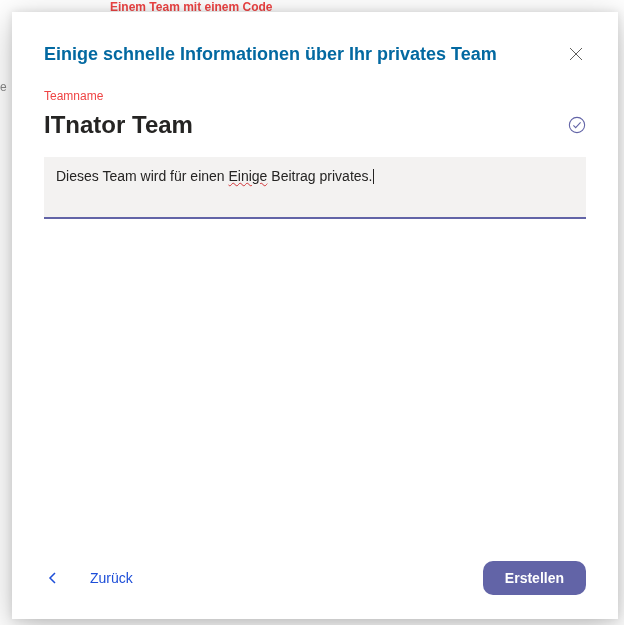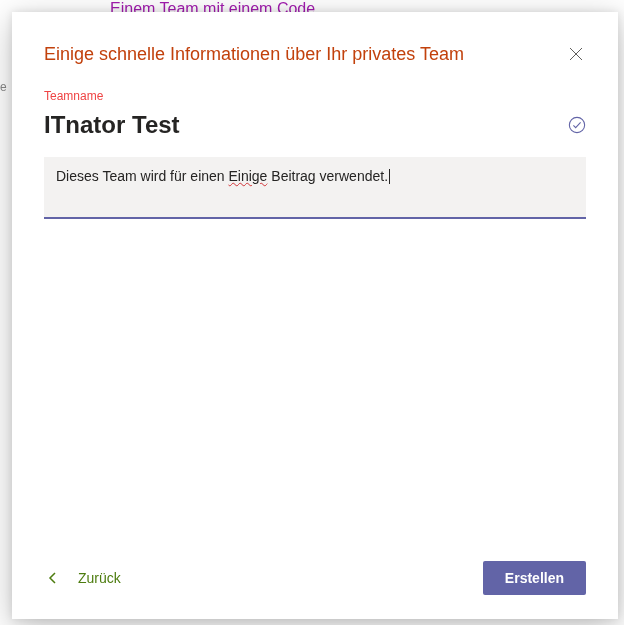--- a/index.html
+++ b/index.html
@@ -20,22 +20,23 @@
       top: 0;
       left: 0;
       width: 100%;
       height: 100%;
       background: #fff;
     }
     .backdrop-text {
       position: absolute;
       top: 0px;
       left: 110px;
-      color: #a21caf;
-      font-size: 16px;
+      color: #ef4444;
+      font-size: 12px;
+      font-weight: bold;
     }
     .backdrop-left {
       position: absolute;
       top: 80px;
       left: 0;
       width: 8px;
       color: #888;
       font-size: 12px;
     }
     .modal {
@@ -51,22 +52,22 @@
       padding: 32px 32px 24px 32px;
     }
     .modal-header {
       display: flex;
       justify-content: space-between;
       align-items: flex-start;
       margin-bottom: 24px;
     }
     .modal-title {
       font-size: 18px;
-      font-weight: 400;
-      color: #c2410c;
+      font-weight: 700;
+      color: #0369a1;
     }
     .close-btn {
       width: 20px;
       height: 20px;
       cursor: pointer;
       display: flex;
       align-items: center;
       justify-content: center;
       color: #605e5c;
     }
@@ -137,40 +138,40 @@
     }
     .modal-footer {
       display: flex;
       justify-content: space-between;
       align-items: center;
       margin-top: 20px;
     }
     .back-btn {
       display: flex;
       align-items: center;
-      gap: 20px;
-      color: #4d7c0f;
+      gap: 32px;
+      color: #1d4ed8;
       font-size: 14px;
       cursor: pointer;
       padding: 6px 4px;
     }
     .back-btn svg {
       width: 10px;
       height: 14px;
     }
     .create-btn {
       background: #6264a7;
       color: #fff;
       border: none;
       padding: 9px 22px;
       font-size: 14px;
       font-weight: 600;
       cursor: pointer;
       font-family: inherit;
-      border-radius: 2px;
+      border-radius: 10px;
     }
   </style>
 </head>
 <body>
 
 <div class="backdrop">
   <div class="backdrop-text">Einem Team mit einem Code</div>
   <div class="backdrop-left">e</div>
 </div>
 
@@ -181,31 +182,31 @@
       <svg viewBox="0 0 14 14" fill="none" stroke="currentColor" stroke-width="1">
         <line x1="1" y1="1" x2="13" y2="13"></line>
         <line x1="13" y1="1" x2="1" y2="13"></line>
       </svg>
     </div>
   </div>
 
   <div class="field-group">
     <span class="field-label">Teamname</span>
     <div class="team-name-row">
-      <div class="team-name">ITnator Test</div>
+      <div class="team-name">ITnator Team</div>
       <svg class="check-icon" viewBox="0 0 20 20" fill="none" stroke="currentColor" stroke-width="1.2">
         <circle cx="10" cy="10" r="8.5"></circle>
         <path d="M6 10.5 L8.5 13 L14 7" stroke-width="1.2"></path>
       </svg>
     </div>
   </div>
 
   <div class="field-group">
     <div class="description-box">
-      <span class="description-text">Dieses Team wird für einen </span><span class="description-text spellcheck">Einige</span><span class="description-text"> Beitrag verwendet.</span><span class="cursor"></span>
+      <span class="description-text">Dieses Team wird für einen </span><span class="description-text spellcheck">Einige</span><span class="description-text"> Beitrag privates.</span><span class="cursor"></span>
     </div>
   </div>
 
   <div class="flex-spacer"></div>
 
   <div class="modal-footer">
     <div class="back-btn">
       <svg viewBox="0 0 10 14" fill="none" stroke="currentColor" stroke-width="1.5">
         <path d="M7 2 L2 7 L7 12"></path>
       </svg>

